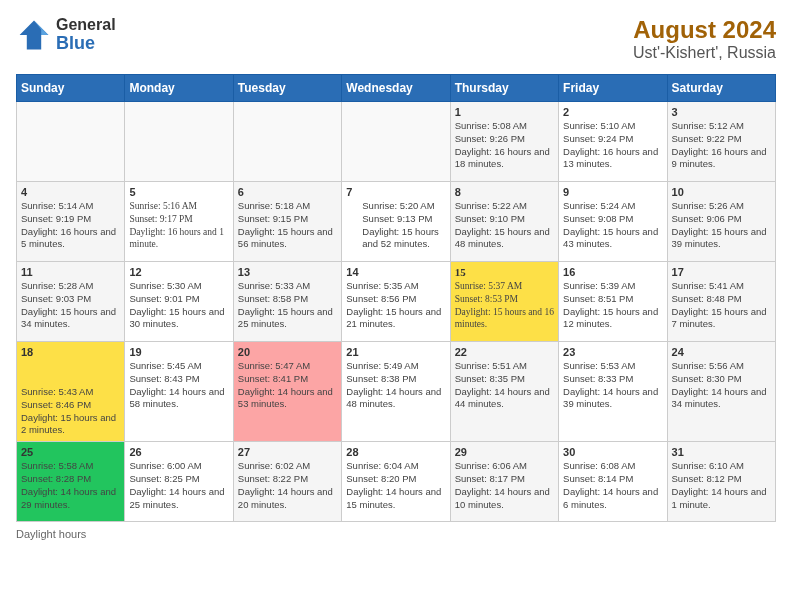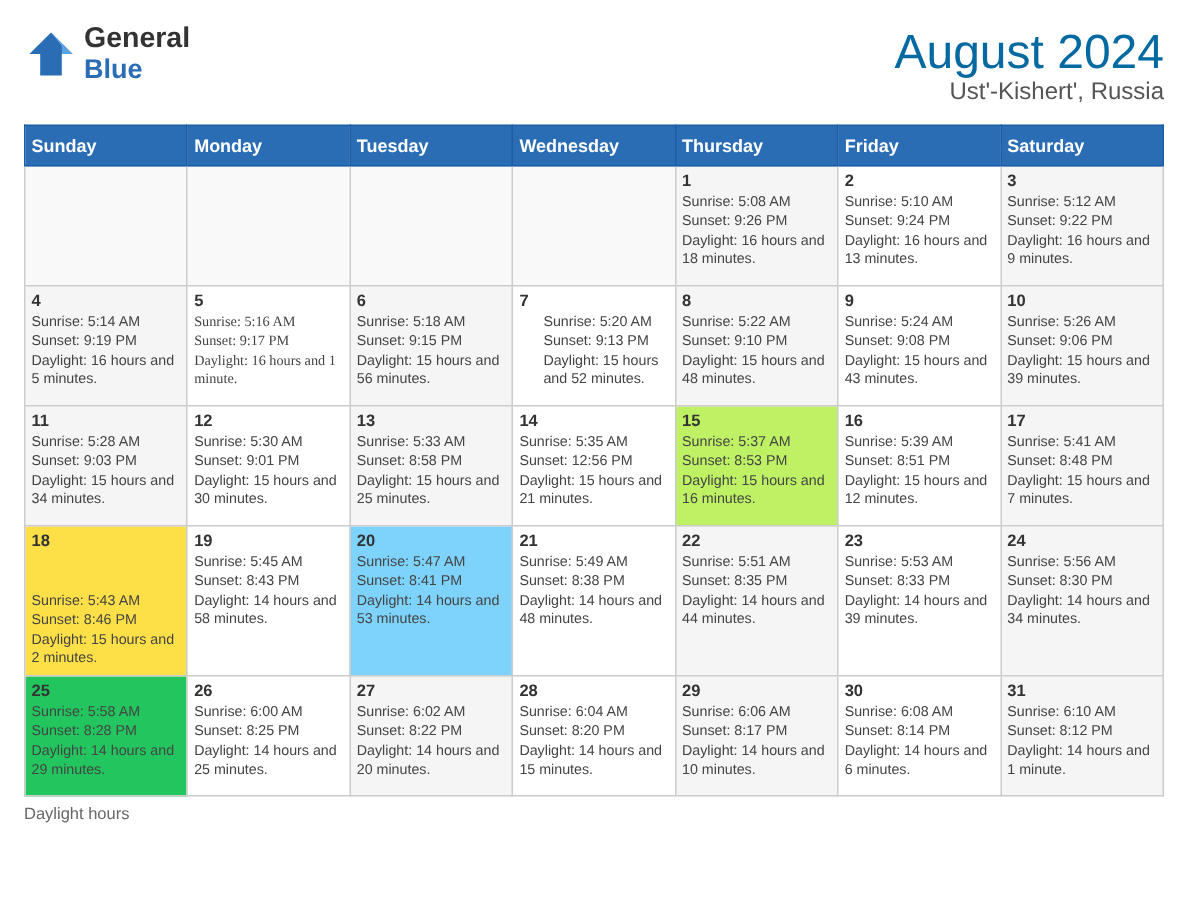--- a/index.html
+++ b/index.html
@@ -27,23 +27,23 @@
       line-height: 1.1;
     }
     .logo-icon {
       width: 36px;
       height: 36px;
     }
     .title-block {
       text-align: right;
     }
     .month-year {
-      font-size: 32px;
-      font-weight: normal;
-      color: #0369a1;
+      font-size: 24px;
+      font-weight: bold;
+      color: #a16207;
     }
     .location {
       font-size: 16px;
       color: #555;
     }
     table {
       width: 100%;
       border-collapse: collapse;
       table-layout: fixed;
     }
@@ -90,21 +90,21 @@
 </head>
 <body>
 
 <div class="header">
   <div class="logo">
     <svg class="logo-icon" viewBox="0 0 40 40">
       <polygon points="20,4 36,20 28,20 28,36 12,36 12,20 4,20" fill="#2a6db5"></polygon>
       <polygon points="20,4 36,20 28,20 28,14 20,4" fill="#5ba3e0"></polygon>
     </svg>
     <div class="logo-text">
-      <span style="font-size:19px;font-weight:bold;color:#333;">General</span>
+      <span style="font-size:16px;font-weight:bold;color:#333;">General</span>
       <span style="font-size:18px;font-weight:bold;color:#2a6db5;">Blue</span>
     </div>
   </div>
   <div class="title-block">
     <div class="month-year">August 2024</div>
     <div class="location">Ust'-Kishert', Russia</div>
   </div>
 </div>
 
 <table>
@@ -203,24 +203,24 @@
         </td>
         <td style="background: rgb(245, 245, 245); margin-left: 44px;">
           <div class="day-number">13</div>
           <div class="day-info" style="white-space: pre-line;">Sunrise: 5:33 AM
 Sunset: 8:58 PM
 Daylight: 15 hours and 25 minutes.</div>
         </td>
         <td style="background: rgb(255, 255, 255);">
           <div class="day-number">14</div>
           <div class="day-info" style="white-space: pre-line;">Sunrise: 5:35 AM
-Sunset: 12:56 PM
+Sunset: 8:56 PM
 Daylight: 15 hours and 21 minutes.</div>
         </td>
-        <td style="background: #bef264;">
+        <td style="background: #fde047; font-family: Liberation Serif, serif;">
           <div class="day-number">15</div>
           <div class="day-info" style="white-space: pre-line;">Sunrise: 5:37 AM
 Sunset: 8:53 PM
 Daylight: 15 hours and 16 minutes.</div>
         </td>
         <td style="background: rgb(255, 255, 255);">
           <div class="day-number">16</div>
           <div class="day-info" style="white-space: pre-line;">Sunrise: 5:39 AM
 Sunset: 8:51 PM
 Daylight: 15 hours and 12 minutes.</div>
@@ -238,21 +238,21 @@
           <div class="day-info" style="white-space: pre-line; margin-top: 28px;">Sunrise: 5:43 AM
 Sunset: 8:46 PM
 Daylight: 15 hours and 2 minutes.</div>
         </td>
         <td style="background: rgb(255, 255, 255);">
           <div class="day-number">19</div>
           <div class="day-info" style="white-space: pre-line;">Sunrise: 5:45 AM
 Sunset: 8:43 PM
 Daylight: 14 hours and 58 minutes.</div>
         </td>
-        <td style="background: #7dd3fc;">
+        <td style="background: #fca5a5;">
           <div class="day-number">20</div>
           <div class="day-info" style="white-space: pre-line;">Sunrise: 5:47 AM
 Sunset: 8:41 PM
 Daylight: 14 hours and 53 minutes.</div>
         </td>
         <td style="background: rgb(255, 255, 255);">
           <div class="day-number">21</div>
           <div class="day-info" style="white-space: pre-line;">Sunrise: 5:49 AM
 Sunset: 8:38 PM
 Daylight: 14 hours and 48 minutes.</div>

